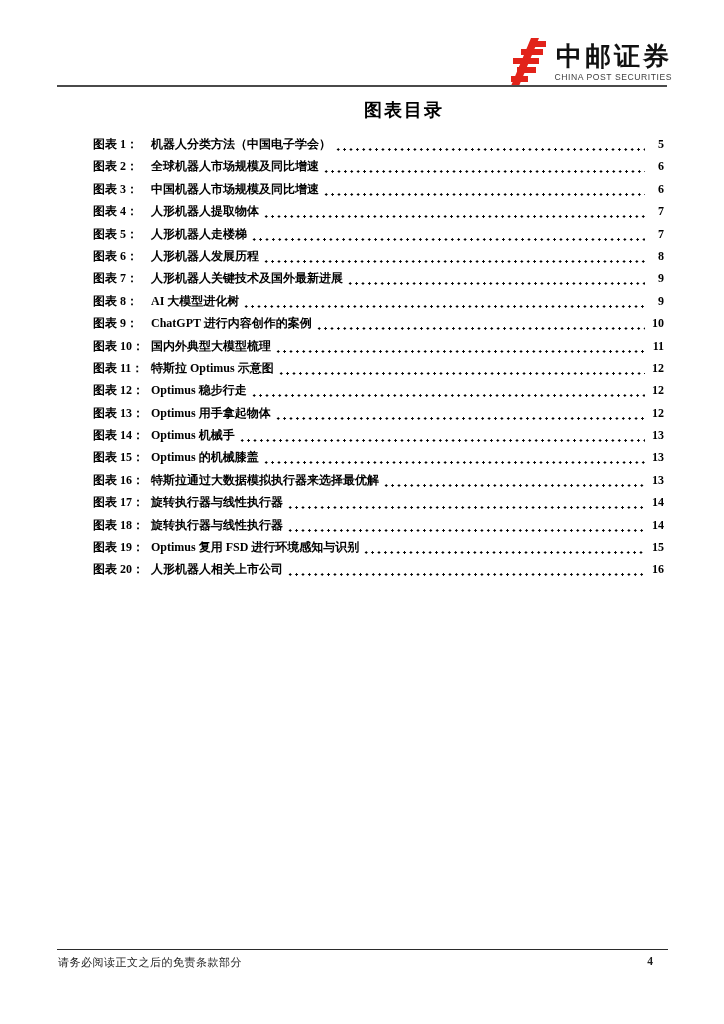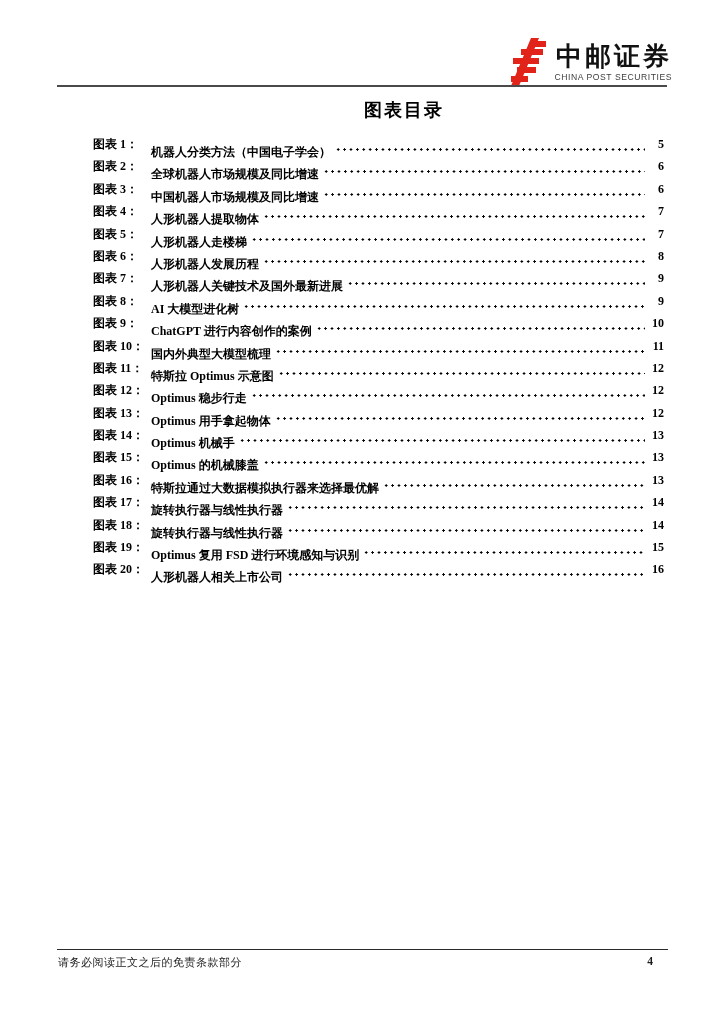--- a/index.html
+++ b/index.html
@@ -43,21 +43,21 @@
   .toc{
     position:absolute; top:133px; left:85px; right:60px;
     list-style:none; margin:0; padding:0;
     font-size:12px; font-weight:700;
   }
   .toc-row{
     display:flex; height:22.4px; line-height:22.4px;
     cursor:pointer; white-space:nowrap;padding-left:8px;
   }
   .toc-lbl{flex:0 0 58px;}
-  .toc-ttl{flex:0 0 auto;margin-top:8px;}
+  .toc-ttl{flex:0 0 auto;}
   .toc-dots{
     flex:1 1 auto; margin:0 3px 0 4px; min-width:10px;
     background-image:radial-gradient(circle, #000 1px, transparent 1.25px);
     background-size:6.4px 2.6px;
     background-repeat:repeat-x;
     background-position:left 15px;
   }
   .toc-pg{flex:0 0 auto; min-width:16px; text-align:right;}
   
   .footer-rule{

